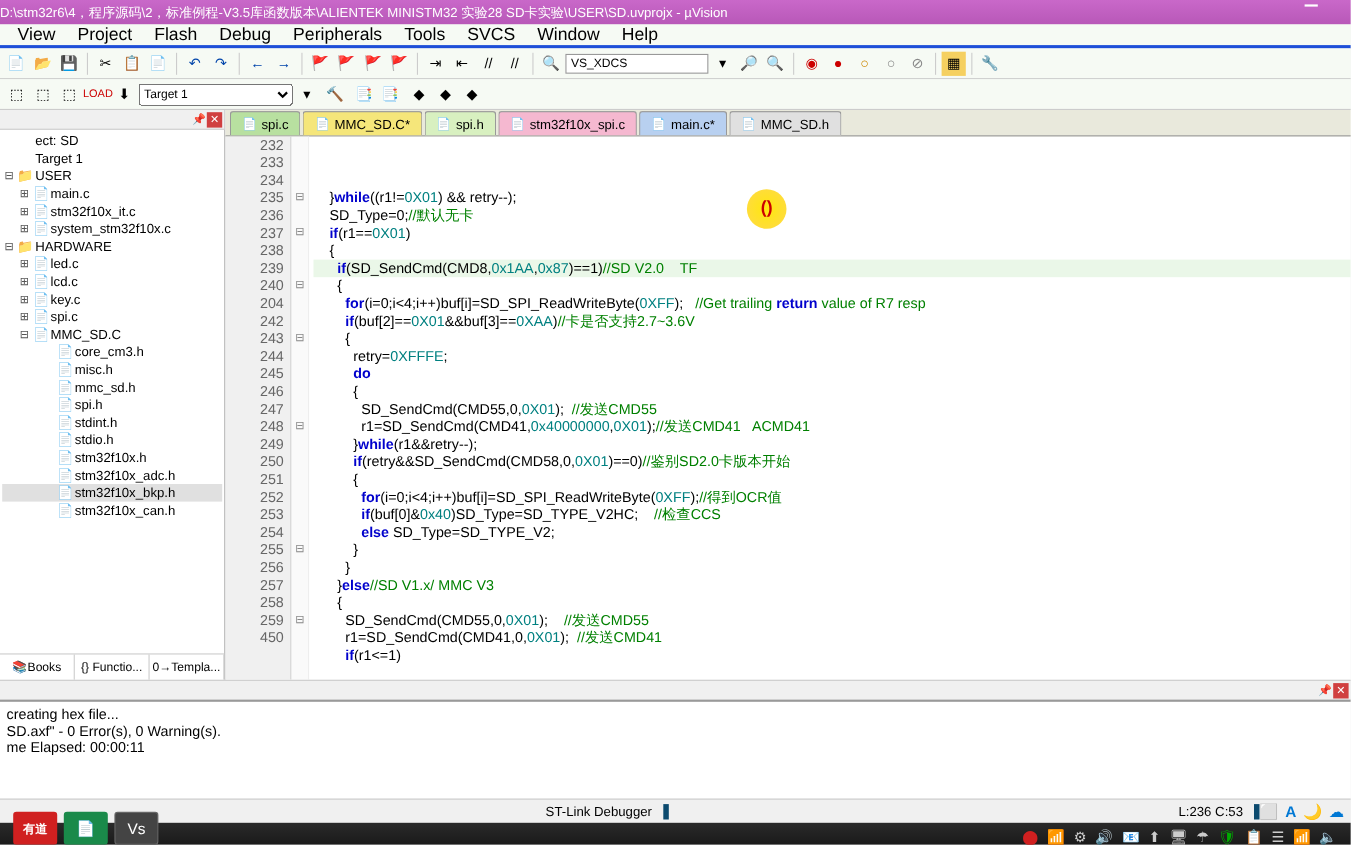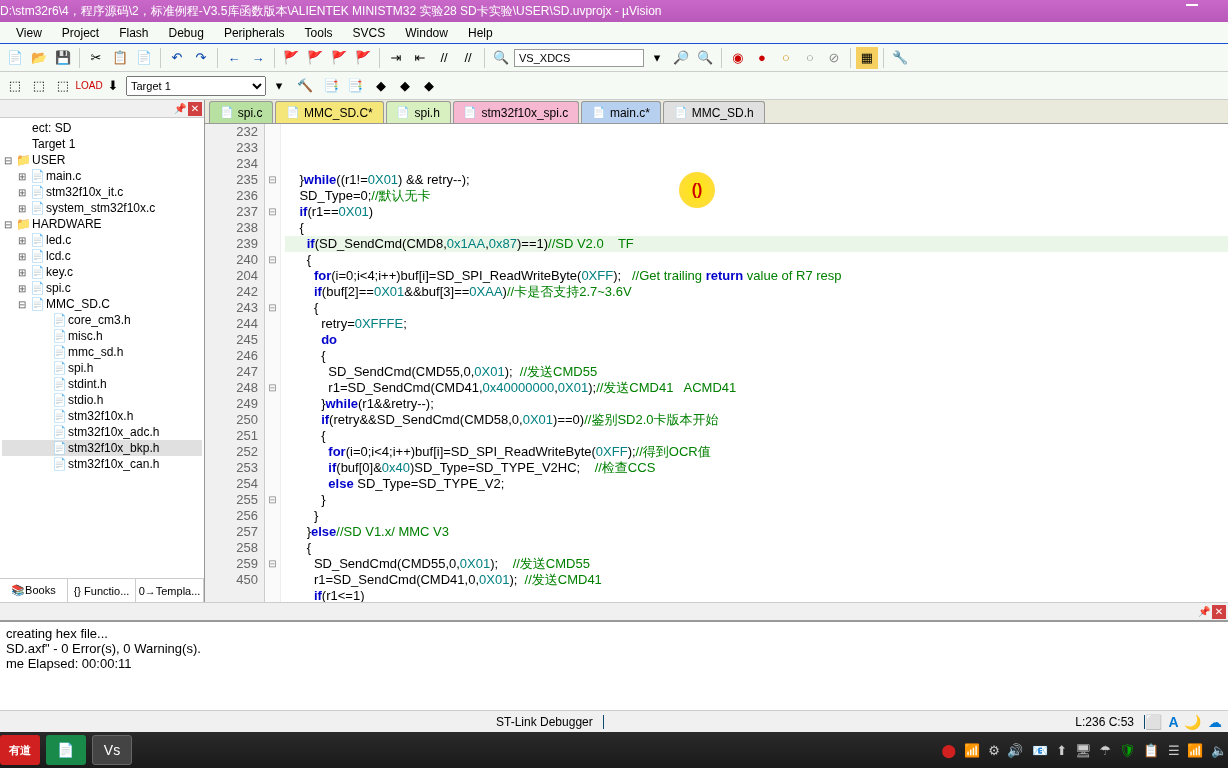--- a/index.html
+++ b/index.html
@@ -1,21 +1,21 @@
 <!DOCTYPE html>
 <html><head>
 <meta charset="utf-8">
 <style>
 * { margin: 0; padding: 0; box-sizing: border-box; font-family: "Segoe UI", Tahoma, sans-serif; }
 body { width: 1228px; height: 768px; overflow: hidden; background: #f0f0f0; display: flex; flex-direction: column; }
 
 .title-bar { height: 22px; background: linear-gradient(#c968c9, #b858b8); color: #fff; display: flex; align-items: center; font-size: 12px; position: relative; }
 .title-bar .minimize { position: absolute; right: 30px; top: 4px; width: 12px; height: 2px; background: #fff; cursor: pointer; }
 
-.menu-bar { height: 22px; background: #f6faf4; border-bottom: 1px solid #1d4ed8; display: flex; align-items: center; padding: 0 6px; font-size: 12px; }
+.menu-bar { height: 22px; background: #f6faf4; border-bottom: 3px solid #1d4ed8; display: flex; align-items: center; padding: 0 6px; font-size: 16px; }
 .menu-bar .menu-item { padding: 2px 10px; cursor: pointer; }
 
 .toolbar { height: 28px; background: #f6faf4; border-bottom: 1px solid #ccc; display: flex; align-items: center; padding: 2px 4px; gap: 2px; }
 .toolbar .tbtn { width: 22px; height: 22px; display: inline-flex; align-items: center; justify-content: center; font-size: 13px; cursor: pointer; border: 1px solid transparent; }
 .toolbar .sep { width: 1px; height: 20px; background: #ccc; margin: 0 3px; }
 .toolbar input { height: 18px; font-size: 11px; border: 1px solid #999; padding: 0 4px; }
 
 .toolbar2 { height: 28px; background: #f6faf4; border-bottom: 1px solid #ccc; display: flex; align-items: center; padding: 2px 4px; gap: 2px; }
 .toolbar2 .tbtn { width: 22px; height: 22px; display: inline-flex; align-items: center; justify-content: center; font-size: 13px; cursor: pointer; border: 1px solid transparent; }
 .toolbar2 select { height: 20px; font-size: 11px; width: 140px; }
@@ -62,26 +62,26 @@
 .cmt { color: #008000; }
 
 .cursor-mark { position: absolute; width: 36px; height: 36px; border-radius: 50%; background: radial-gradient(rgba(255,230,0,0.95), rgba(255,200,0,0.7)); display: flex; align-items: center; justify-content: center; color: #c00; font-weight: bold; font-size: 16px; pointer-events: none; }
 
 .bottom-panel { height: 90px; background: #fff; border-top: 2px solid #999; font-family: Consolas, monospace; font-size: 13px; padding: 4px 6px; overflow: auto; }
 .bottom-header { height: 18px; background: #f0f0f0; border-top: 1px solid #ccc; display: flex; align-items: center; justify-content: flex-end; padding-right: 2px; }
 .bottom-header .close { width: 14px; height: 14px; font-size: 10px; cursor: pointer; background: #d04040; color: #fff; display: inline-flex; align-items: center; justify-content: center; }
 .bottom-header .pin { width: 14px; height: 14px; font-size: 10px; cursor: pointer; display:inline-flex;align-items:center;justify-content:center;}
 
 .status-bar { height: 22px; background: #f0f0f0; border-top: 1px solid #ccc; display: flex; align-items: center; font-size: 12px; padding: 0 6px; }
-.status-bar .cell { padding: 0 10px; border-right: 1px solid #0c4a6e; }
+.status-bar .cell { padding: 0 10px; border-right: 5px solid #0c4a6e; }
 .status-bar .spacer { flex: 1; }
 .status-icons { display:flex; gap:6px; align-items:center; }
 .status-icons span { font-size: 14px; color: #0078d4; cursor: pointer; }
 
-.taskbar { height: 36px; background: linear-gradient(#2a2a2a, #1a1a1a); display: flex; align-items: center; padding: 0 0; gap: 6px; }
+.taskbar { height: 20px; background: linear-gradient(#2a2a2a, #1a1a1a); display: flex; align-items: flex-end; padding: 0 12px; gap: 6px; }
 .taskbar .tbitem { width: 40px; height: 30px; border-radius: 3px; display: flex; align-items: center; justify-content: center; font-size: 14px; color: #fff; cursor: pointer; }
 .taskbar .youdao { background: #d02020; font-size: 11px; font-weight: bold; }
 .taskbar .pdf { background: #1a8a4a; }
 .taskbar .vs { background: #444; border:1px solid #666; }
 .taskbar .tray { margin-left: auto; display: flex; gap: 8px; color: #ccc; font-size: 13px; }
 .taskbar .tray span { cursor: pointer; }
 </style>
 </head>
 <body>
 

